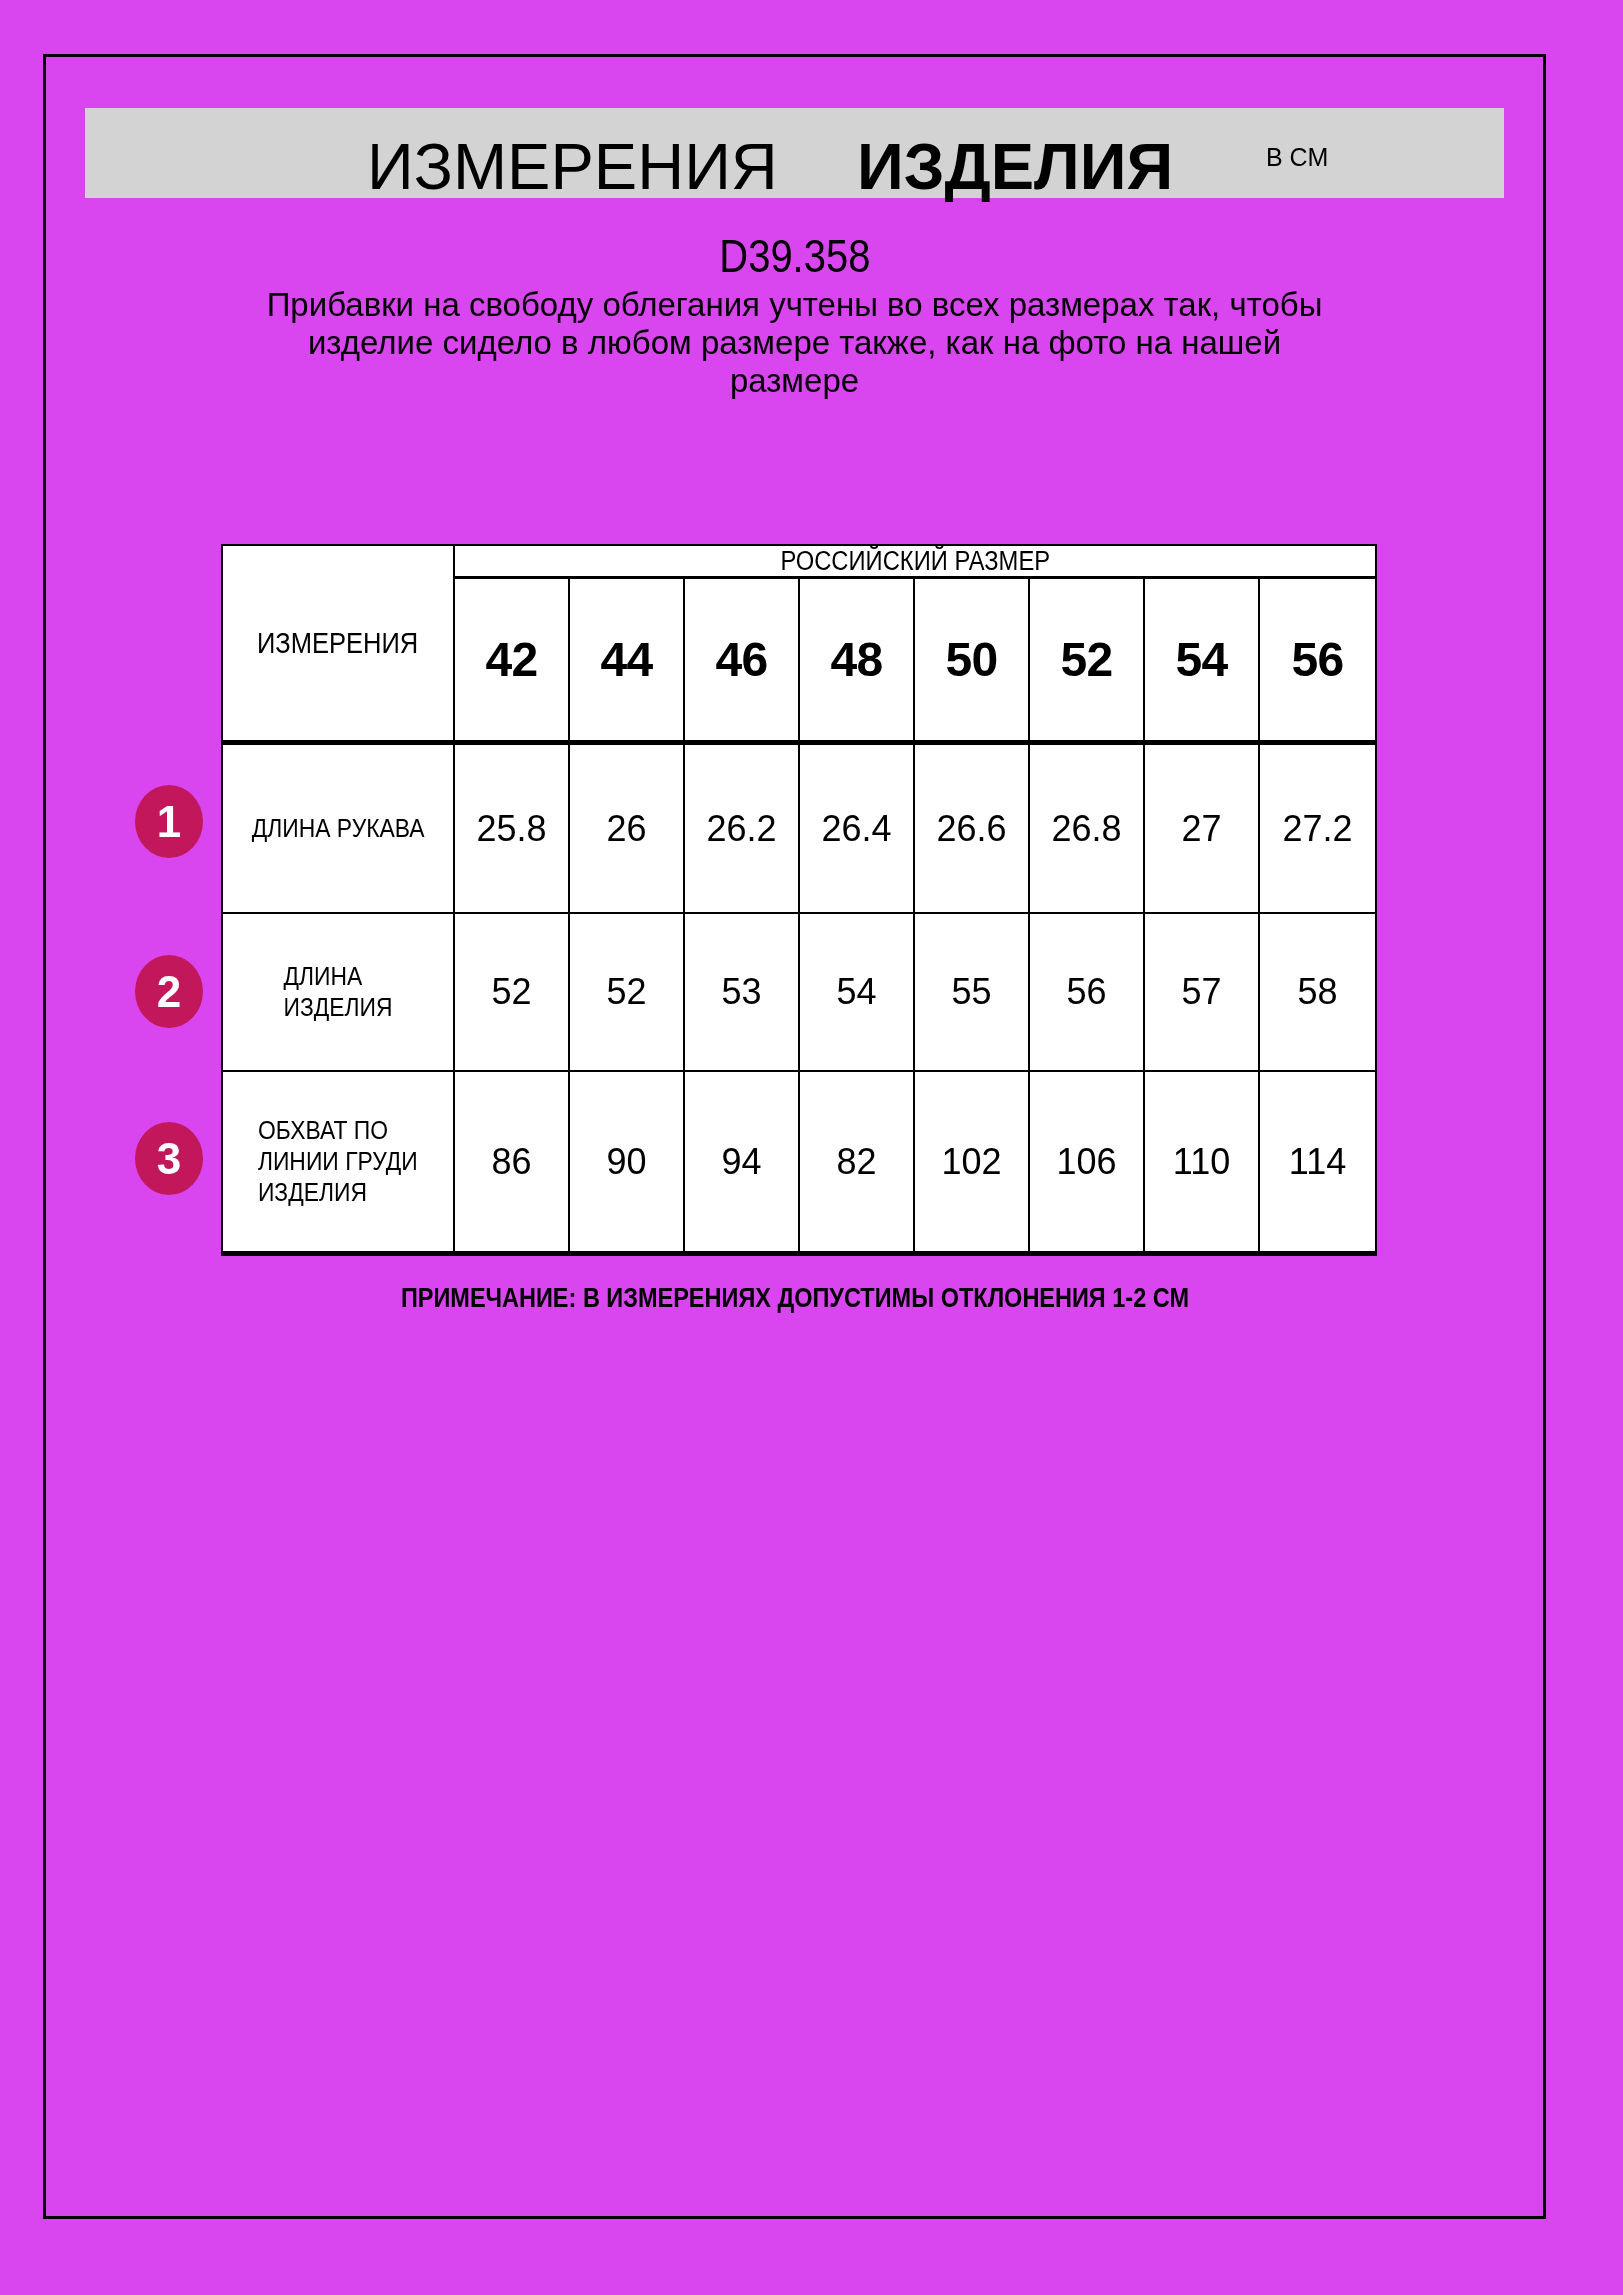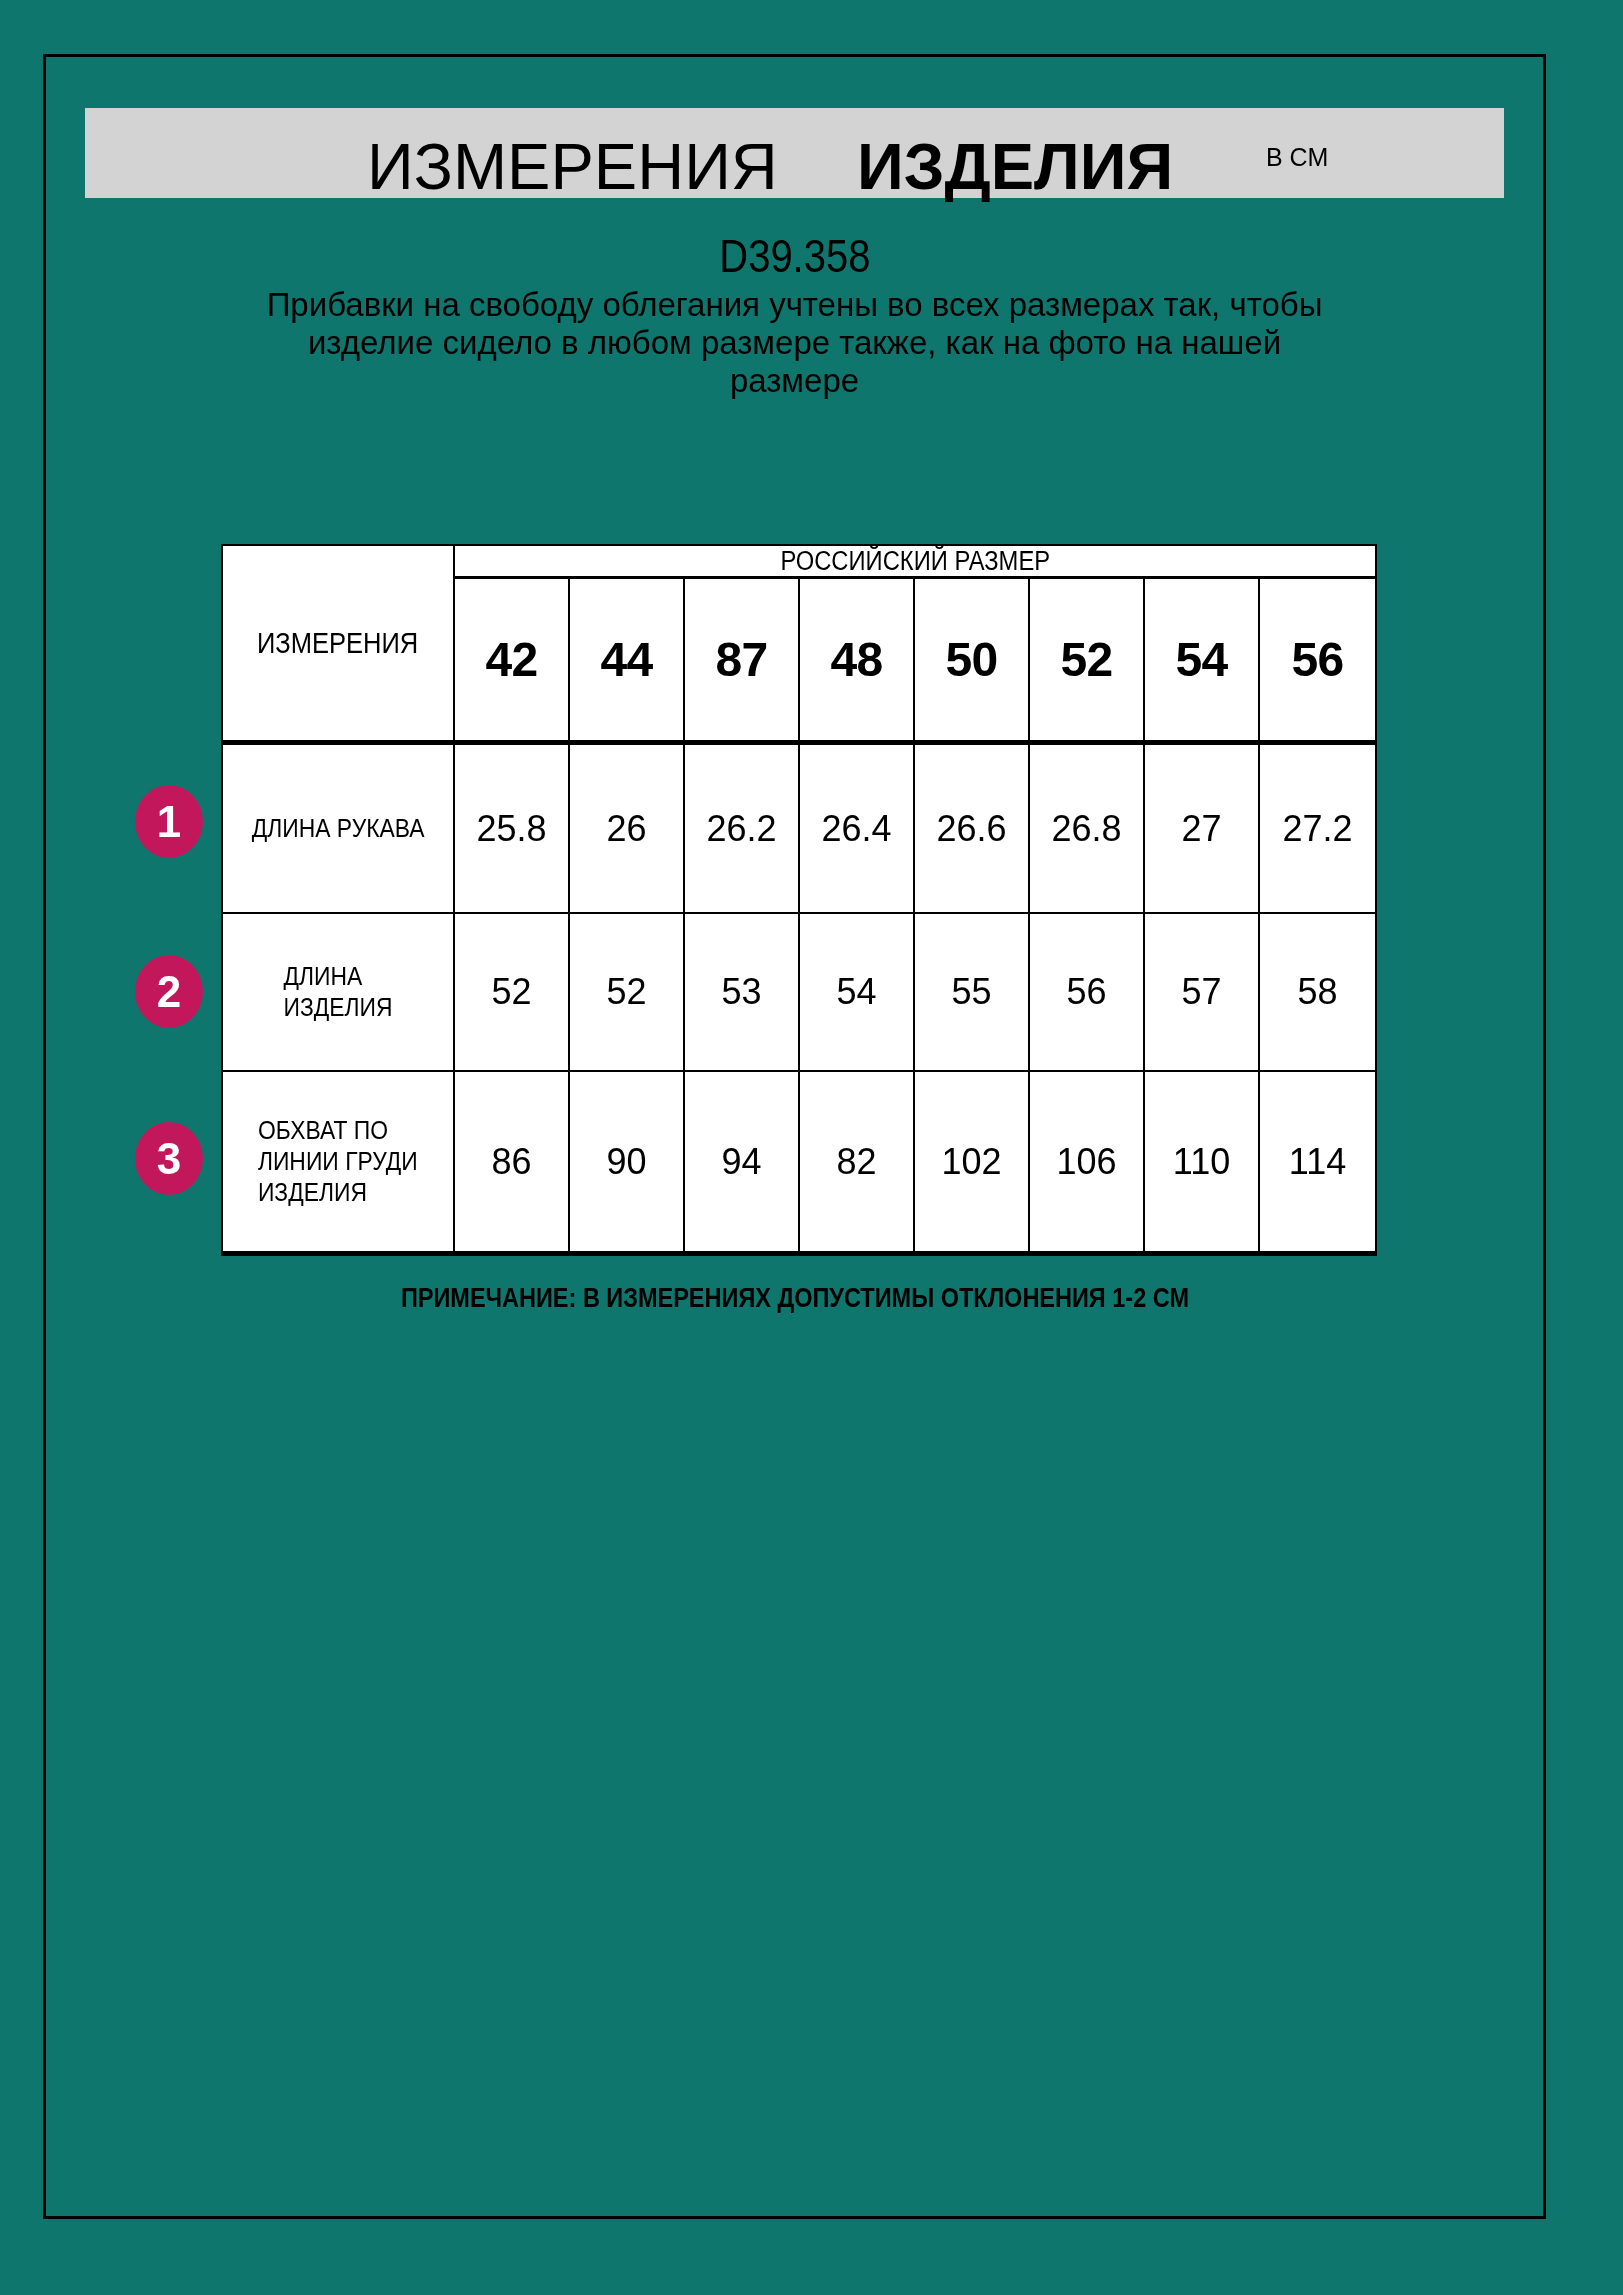--- a/index.html
+++ b/index.html
@@ -1,17 +1,17 @@
 <!DOCTYPE html>
 <html style="font-size:10.5px"><head>
 <meta charset="utf-8">
 <style>
   html,body { margin:0; padding:0; background:#fff; }
   .page {
-    position:relative; width:1623px; height:2295px; background:#0f766e;
+    position:relative; width:1623px; height:2295px; background:#d946ef;
     font-family:"Liberation Sans", sans-serif; color:#000; overflow:hidden;
   }
   .frame {
     position:absolute; left:43px; top:54px; width:1503px; height:2165px;
     border:3.3px solid #000; box-sizing:border-box;
   }
   .band {
     position:absolute; left:85px; top:108px; width:1419px; height:90px;
     background:#d3d3d3;
   }
@@ -94,21 +94,21 @@
   <div class="tbl">
     <div class="c measure-cell">
       <span class="narrow">ИЗМЕРЕНИЯ</span>
     </div>
     <div class="c sizehdr-cell">
       <span class="narrow">РОССИЙСКИЙ РАЗМЕР</span>
     </div>
 
     <div class="c size-cell">42</div>
     <div class="c size-cell">44</div>
-    <div class="c size-cell">87</div>
+    <div class="c size-cell">46</div>
     <div class="c size-cell">48</div>
     <div class="c size-cell">50</div>
     <div class="c size-cell">52</div>
     <div class="c size-cell">54</div>
     <div class="c size-cell rr0">56</div>
 
     <div class="c label-cell">
       <span class="narrow">ДЛИНА РУКАВА</span>
     </div>
     <div class="c value-cell">25.8</div>

